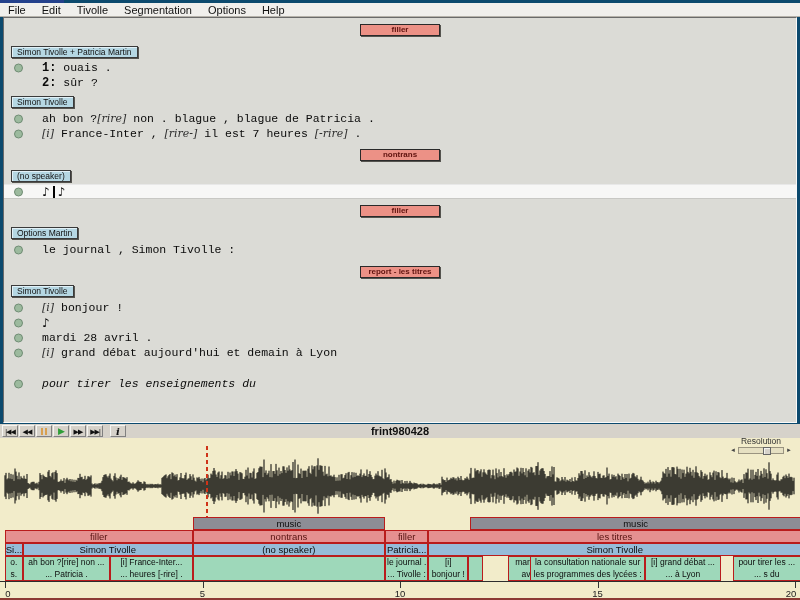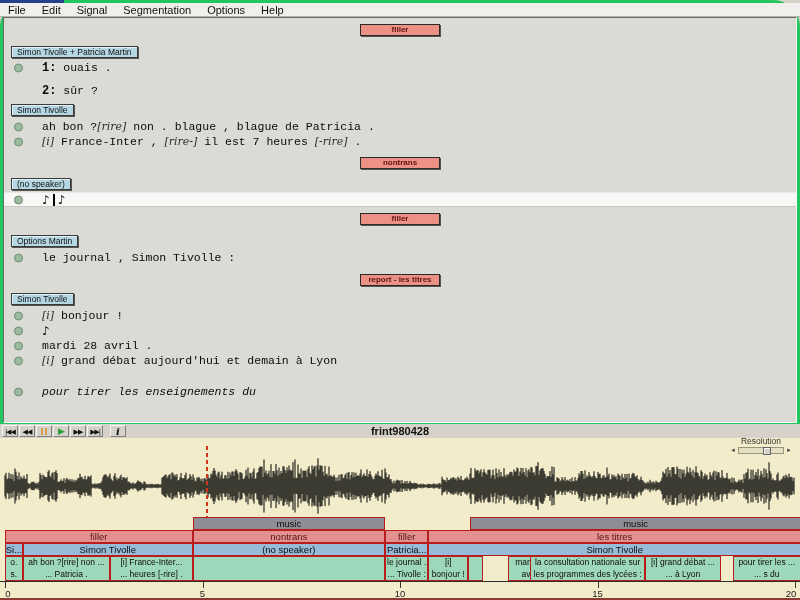--- a/index.html
+++ b/index.html
@@ -1,18 +1,18 @@
 <!DOCTYPE html>
 <html><head>
 <meta charset="utf-8">
 <style>
   * { margin:0; padding:0; box-sizing:border-box; }
   html,body { width:800px; height:600px; overflow:hidden; }
   body { font-family:"Liberation Sans", sans-serif; background:#d6d2ca; }
-  #app { position:relative; width:800px; height:600px; background:#22c55e;border-radius:27px; }
+  #app { position:relative; width:800px; height:600px; background:#0c4a6e; }
 
   
   .titlebar-sliver { position:absolute; left:0; top:0; width:64px; height:3px; background:#24418c; }
 
   
   .menubar { position:absolute; left:0; top:3px; width:800px; height:14px; background:#f0efec;
              border-bottom:1px solid #b5b2aa; display:flex; align-items:center; }
   .menu-item { font-size:11px; color:#111; padding:0 8px; height:14px; line-height:14px; cursor:default; }
 
   
@@ -89,33 +89,33 @@
   .bottom-line { position:absolute; left:0; bottom:0; width:800px; height:2px; background:#8c3a34; }
 </style>
 </head>
 <body>
 
 <div id="app">
   <div class="titlebar-sliver"></div>
   <div class="menubar" id="menubar">
       <span class="menu-item">File</span>
       <span class="menu-item">Edit</span>
-      <span class="menu-item">Signal</span>
+      <span class="menu-item">Tivolle</span>
       <span class="menu-item">Segmentation</span>
       <span class="menu-item">Options</span>
       <span class="menu-item">Help</span>
     </div>
   <div class="editor" id="editor">
       <div class="sec-row"><button class="sec-btn">filler</button></div>
       <div class="spk-row" style="margin-top: 5px;"><button class="spk-btn">Simon Tivolle + Patricia Martin</button></div>
       <div class="utt-row" style="margin-top: 1px;">
         <span class="bullet"></span>
         <span class="utt-text"><span class="num">1:</span><span> ouais .</span></span>
       </div>
-      <div class="utt-row" style="margin-top: 8px;">
+      <div class="utt-row" style="margin-top: 0px;">
         <span class="utt-text"><span class="num">2:</span><span> sûr ?</span></span>
       </div>
       <div class="spk-row" style="margin-top: 1px;"><button class="spk-btn">Simon Tivolle</button></div>
       <div class="utt-row" style="margin-top: 2px;">
         <span class="bullet"></span>
         <span class="utt-text"><span>ah bon ?</span><span class="event">[rire]</span><span> non . blague , blague de Patricia .</span></span>
       </div>
       <div class="utt-row" style="margin-top: 0px;">
         <span class="bullet"></span>
         <span class="utt-text"><span class="event">[i]</span><span> France-Inter , </span><span class="event">[rire-]</span><span> il est 7 heures </span><span class="event">[-rire]</span><span> .</span></span>

